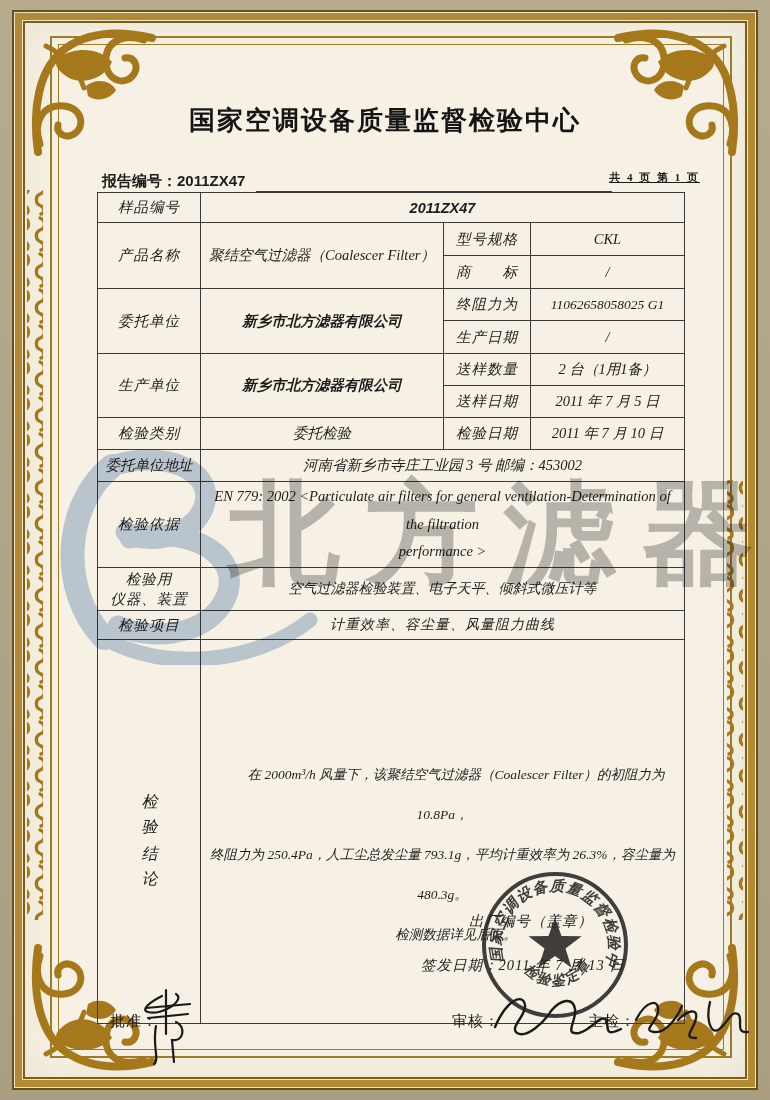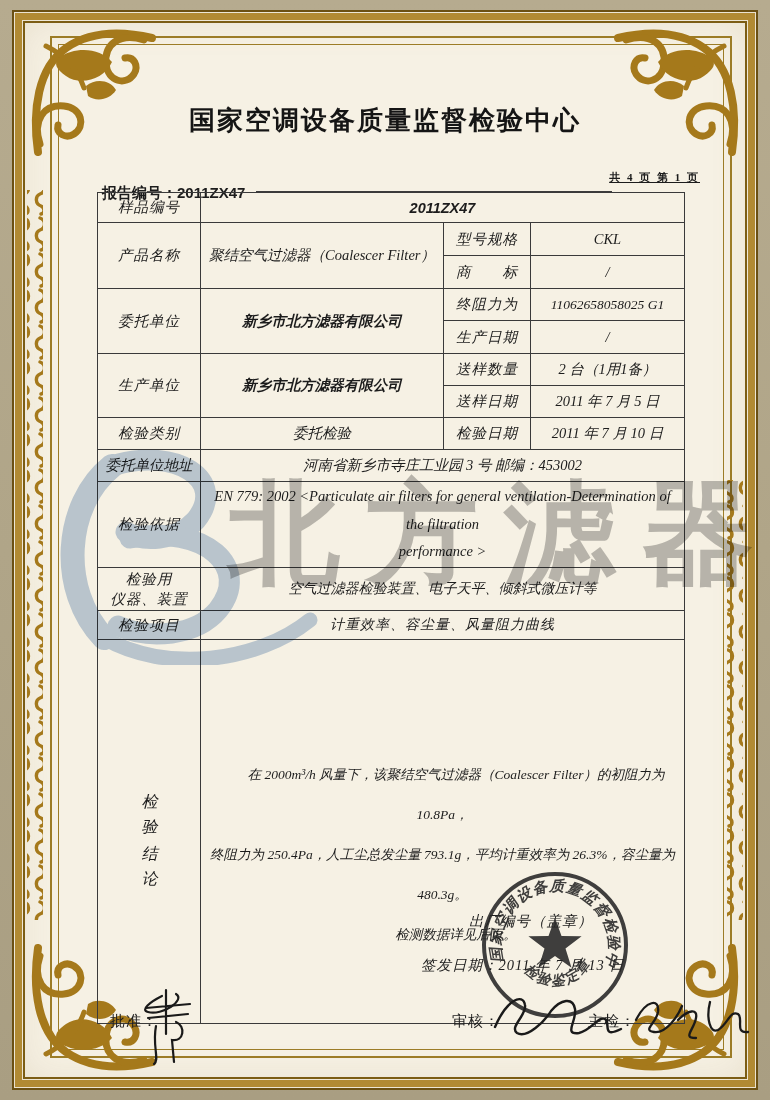--- a/index.html
+++ b/index.html
@@ -34,21 +34,21 @@
            letter-spacing:2.5px; color:rgba(120,120,120,.65); mix-blend-mode:multiply;
            white-space:nowrap; pointer-events:none; }
 
   
   .center-name { position:absolute; left:0; width:770px; top:103px; z-index:4;
         text-align:center; font-family:"Liberation Sans", sans-serif; font-weight:bold;
         font-size:26px; letter-spacing:2px; color:#151515; }
   .report-title { position:absolute; left:0; width:770px; top:137px; z-index:4;
         text-align:center; font-family:"Liberation Sans", sans-serif; font-weight:bold;
         font-size:36px; letter-spacing:26px; text-indent:26px; color:#111; }
-  .report-no { position:absolute; left:102px; top:184px; z-index:4; font-size:15px; font-weight:bold; }
+  .report-no { position:absolute; left:102px; top:172px; z-index:4; font-size:15px; font-weight:bold; }
   .report-no-line { position:absolute; left:256px; top:191px; width:356px; height:0;
         border-top:1.5px solid #3c3c3c; z-index:4; }
   .page-info { position:absolute; right:70px; top:170px; z-index:4; font-size:11px; font-weight:bold;
         letter-spacing:2px;text-decoration:underline; }
 
   
   table.rep { position:absolute; left:97px; top:192px; width:587px; z-index:4;
         border-collapse:collapse; table-layout:fixed; }
   table.rep td { border:1.6px solid #3a3a3a; text-align:center; vertical-align:middle;
         font-size:14.5px; padding:1px 3px;font-style:italic; }

